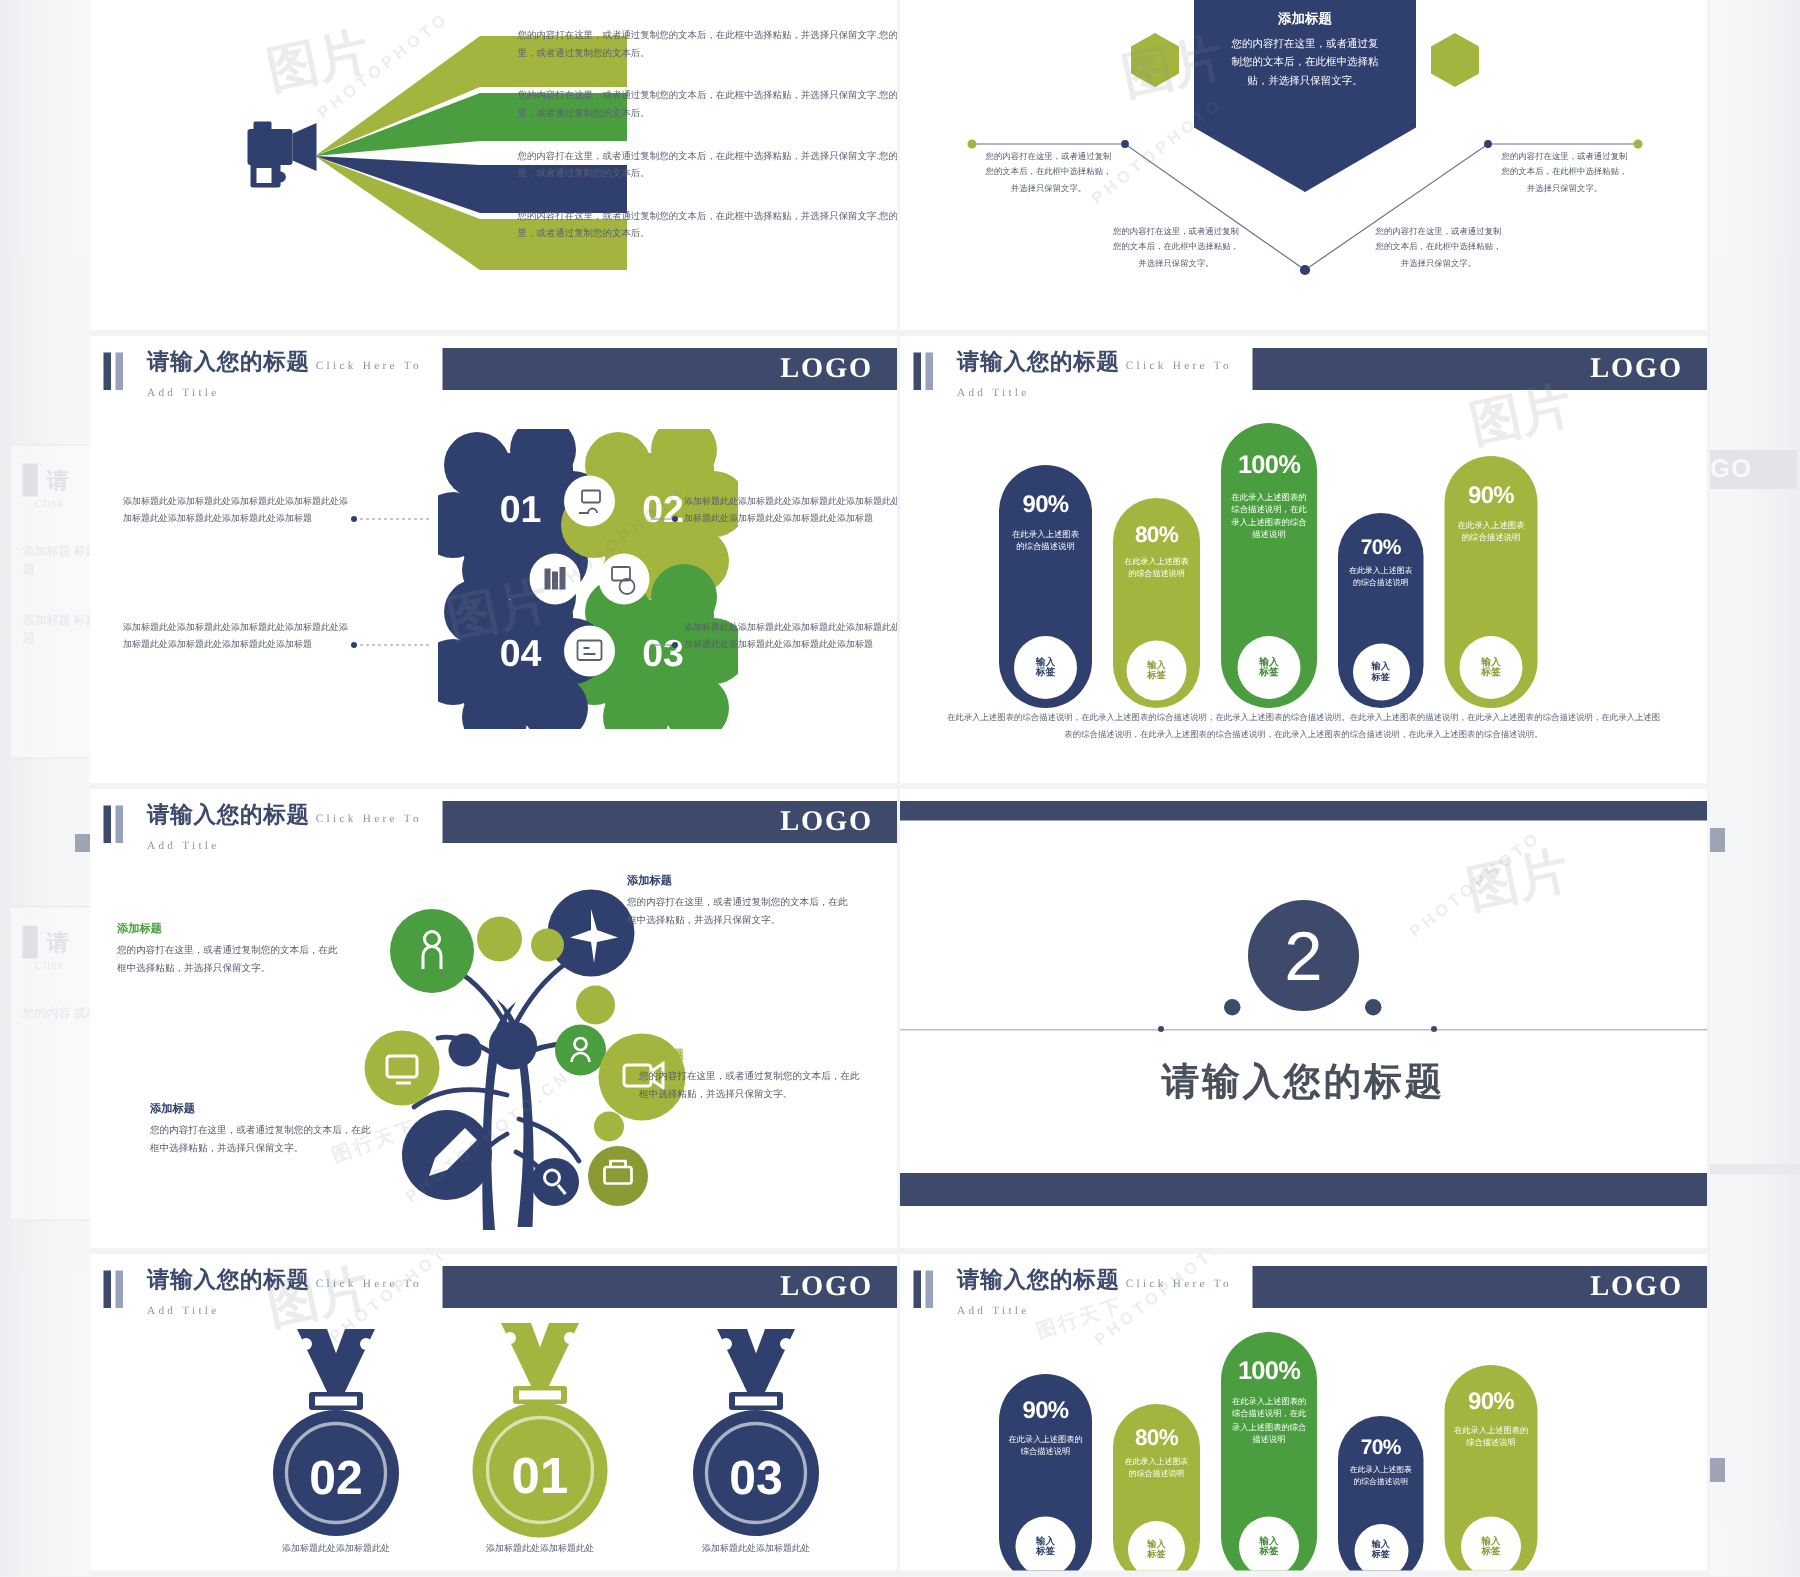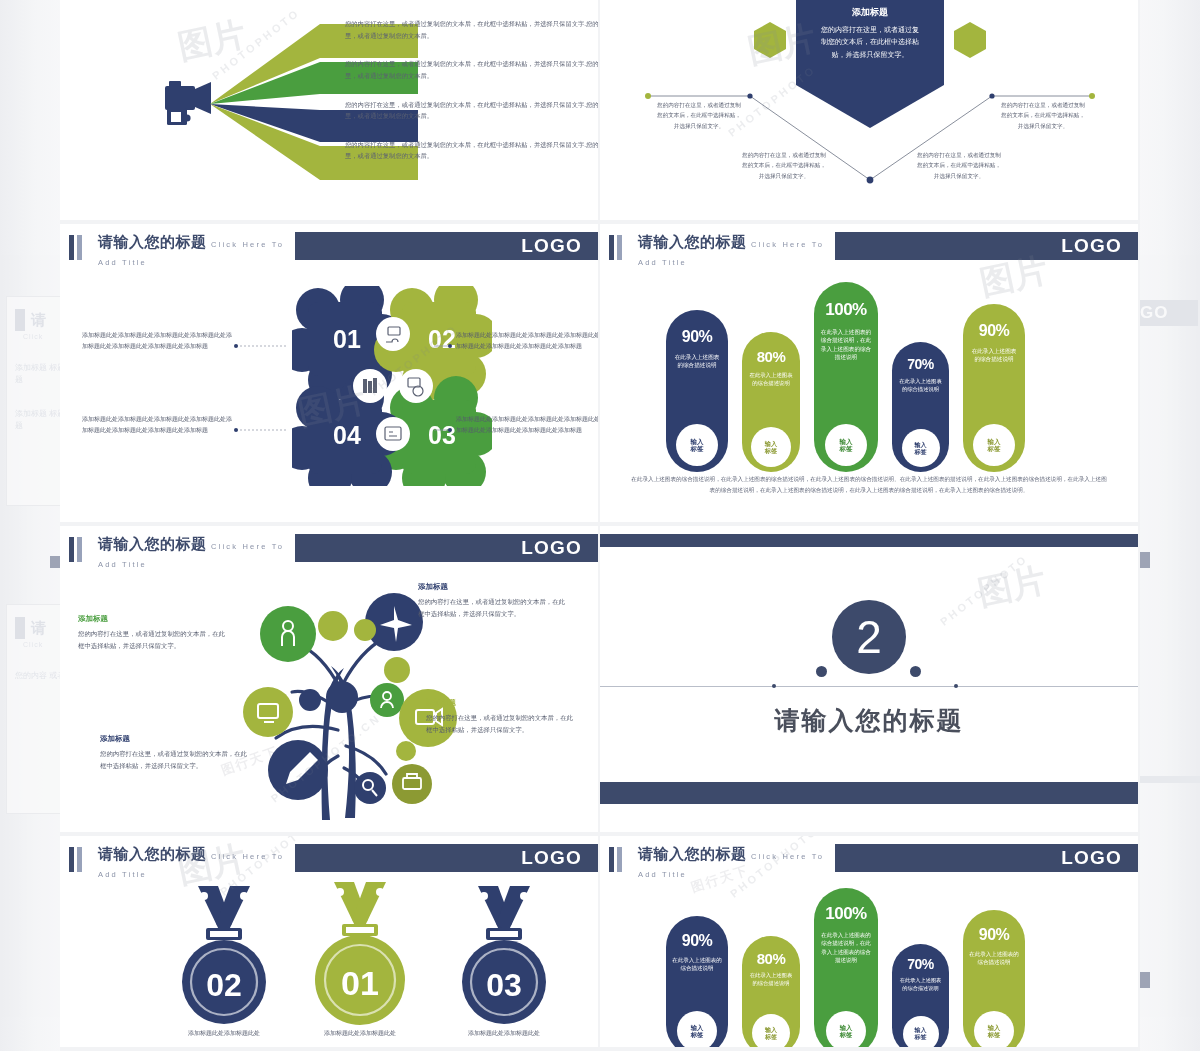--- a/index.html
+++ b/index.html
@@ -51,21 +51,21 @@
     font-weight: 700; white-space: nowrap; user-select: none; z-index: 40;
   }
   .wm-txt { font-size: 11px; letter-spacing: 3px; transform: rotate(-38deg); }
   .wm-logo {
     font-size: 34px; color: rgba(130,134,148,.16);
     transform: rotate(-12deg); font-family: "Liberation Serif", serif;
   }
   .wm-cn { font-size: 13px; letter-spacing: 2px; color: rgba(120,125,140,.13); }
 
   
-  .shead { position: absolute; left: 0; top: 8px; right: 0; height: 30px; display: flex; align-items: stretch; }
+  .shead { position: absolute; left: 0; top: 8px; right: 0; height: 30px; display: flex; align-items: stretch; font-family: Liberation Serif, serif; }
   .shead .ticks { width: 30px; display: flex; gap: 3px; padding-left: 9px; align-items: center; height: 30px; }
   .ticks i { display: block; width: 5px; height: 25px; background: #3d4a6b; }
   .ticks i.pale { background: #98a2ba; }
   .shead .titlewrap { padding-left: 8px; padding-top: 1px; width: 205px; }
   .shead .t-cn { font-size: 15px; font-weight: 700; color: #3d4a6b; letter-spacing: .5px; line-height: 17px; }
   .shead .t-en { font-size: 7.5px; color: #8b93a8; letter-spacing: 2.2px; line-height: 10px; }
   .shead .bluebar {
     flex: 1; background: #3d4a6b; height: 28px; display: flex; align-items: center;
     justify-content: flex-end; padding-right: 16px;
   }

